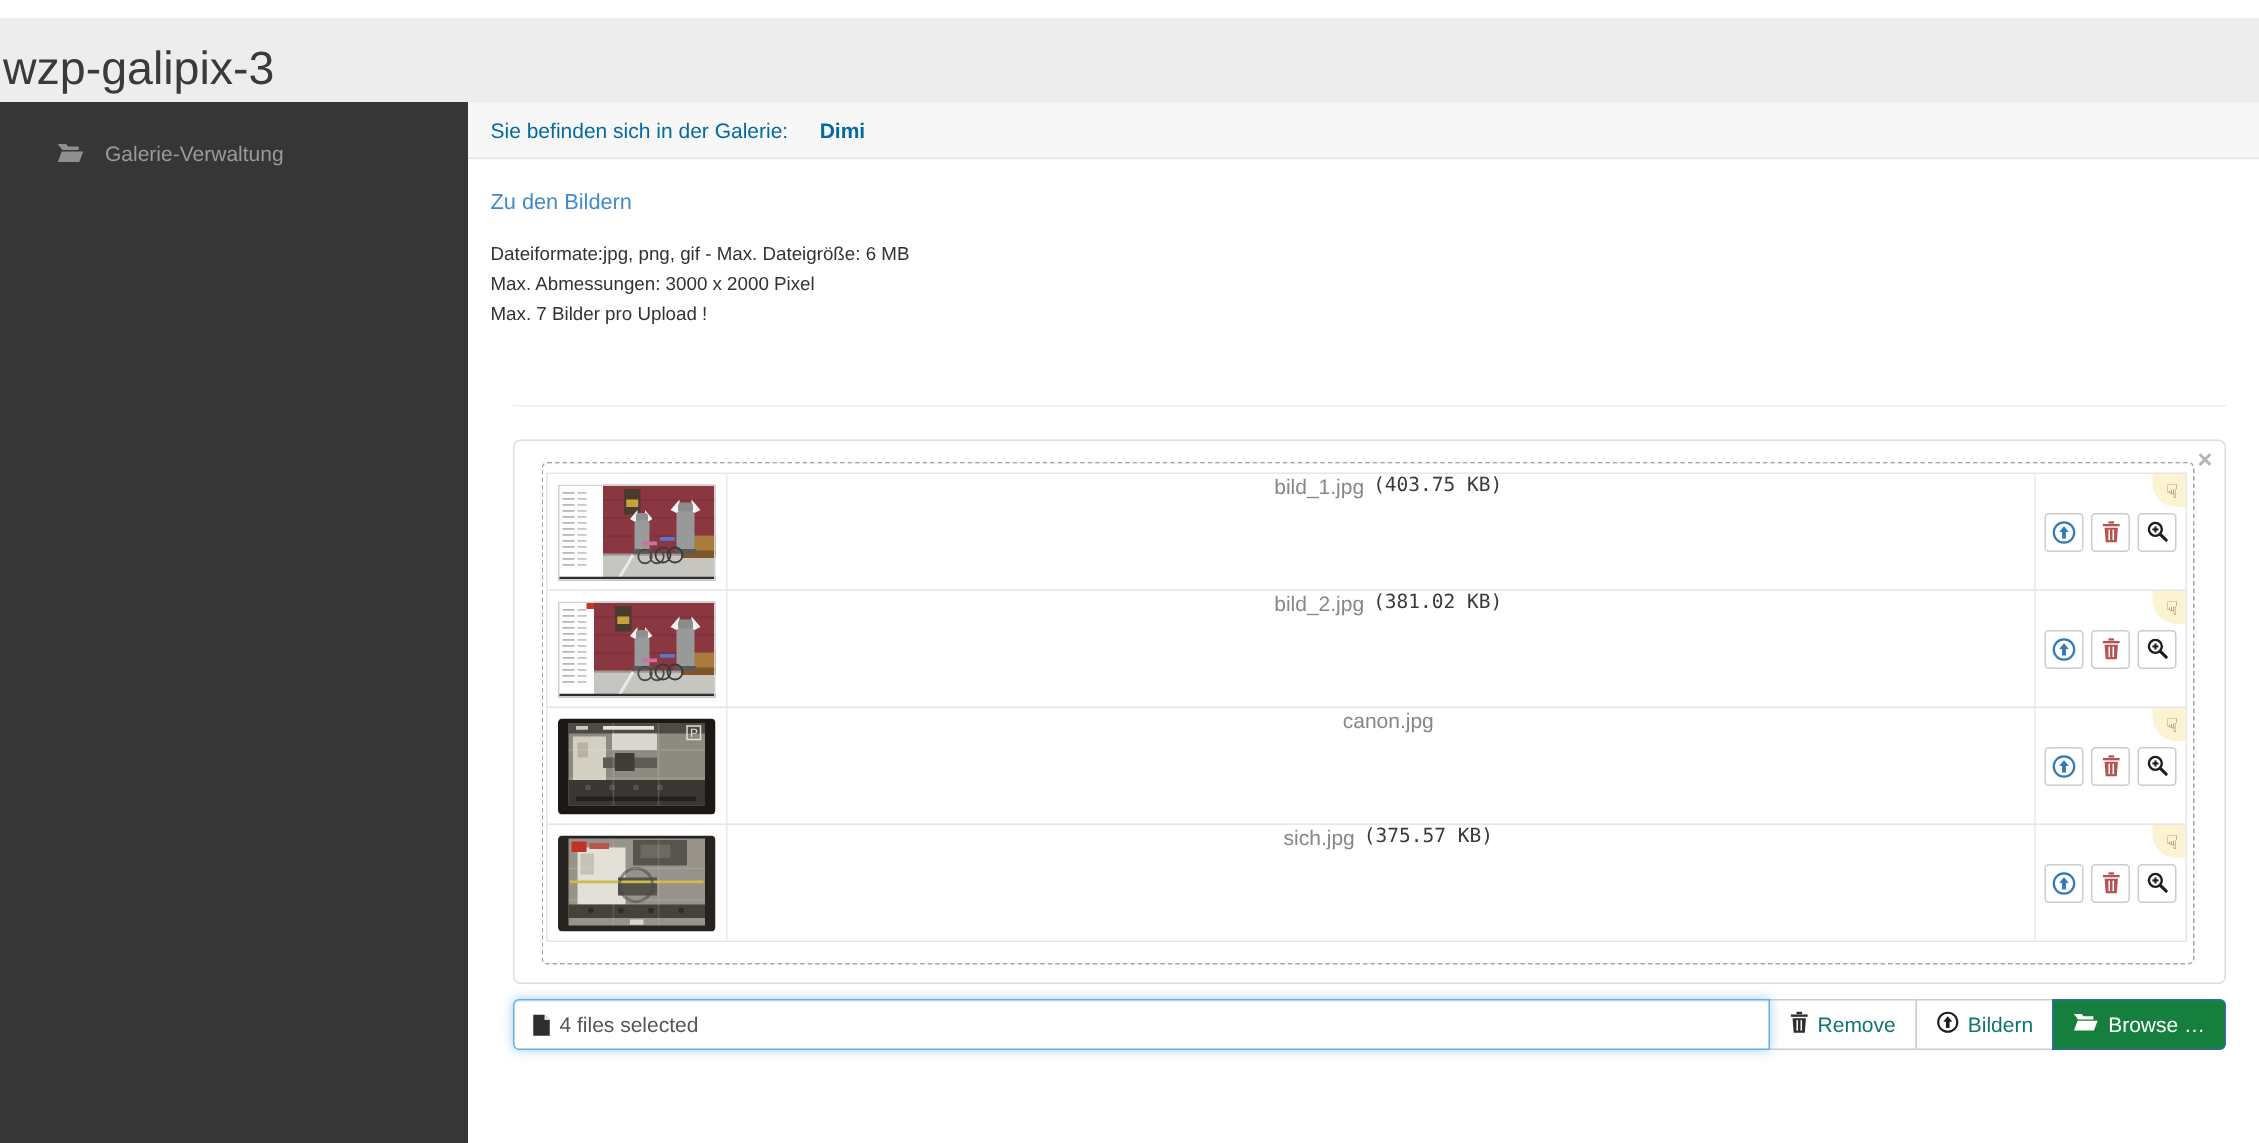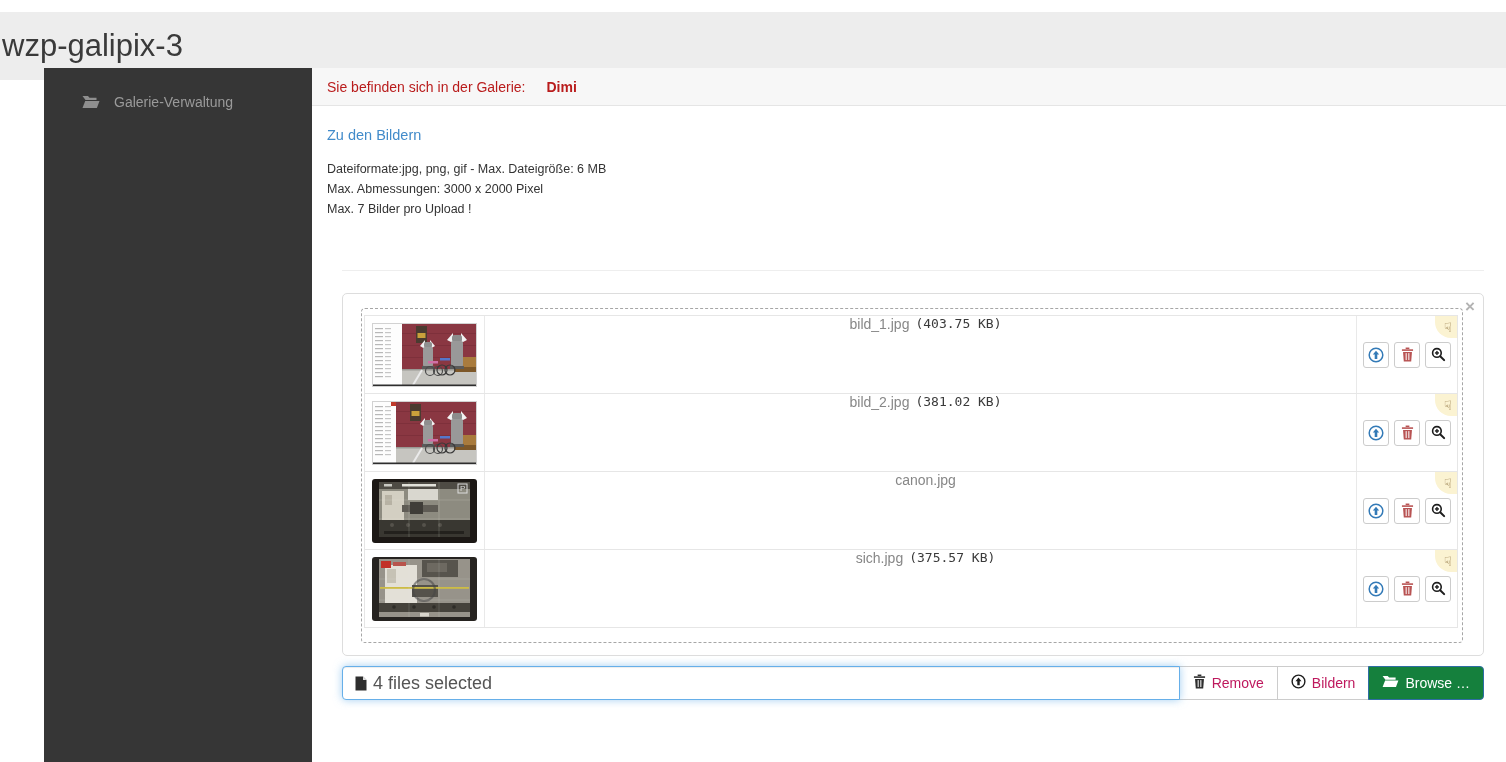--- a/index.html
+++ b/index.html
@@ -5,30 +5,30 @@
   * { margin:0; padding:0; box-sizing:border-box; }
   html,body { width:1506px; height:762px; overflow:hidden; background:#fff;
               font-family:"Liberation Sans", sans-serif; }
 
   
   .app-header { position:absolute; left:0; top:12px; width:1506px; height:68px;
                 background:#ededed; display:flex; align-items:center; padding-left:2px; }
   .app-title  { font-size:31px; font-weight:400; color:#3a3a3a; letter-spacing:0; }
 
   
-  .sidebar { position:absolute; left:0; top:68px; width:312px; height:694px; background:#363636;margin-left:44px; }
+  .sidebar { position:absolute; left:0; top:68px; width:312px; height:694px; background:#363636; }
   .side-item { display:flex; align-items:center; gap:14px; padding:26px 0 0 38px;
                cursor:pointer; }
   .side-icon { color:#8f8f8f; display:inline-flex; }
   .side-label { color:#9a9a9a; font-size:14px; }
 
   
   .main { position:absolute; left:312px; top:68px; width:1194px; height:694px; background:#fff; }
   .crumb-bar { height:38px; background:#f7f7f7; border-bottom:1px solid #e5e5e5;
-               display:flex; align-items:center; padding:0 15px; font-size:14px; color:#b91c1c;text-align:center; }
+               display:flex; align-items:center; padding:0 15px; font-size:14px; color:#0369a1;text-align:center; }
   .crumb-bar b { margin-left:21px; font-weight:700; }
   .to-images { display:inline-block; margin:21px 15px 0; color:#428bca; font-size:14.5px;
                text-decoration:none; cursor:pointer; }
   .info-block { margin:15px 15px 0; font-size:12.5px; color:#333; line-height:20px; }
 
   .widget { margin:51px 22px 0 30px; }
   .widget hr { border:none; border-top:1px solid #eee; margin:0 0 22px; }
 
   
   .preview { position:relative; border:1px solid #ddd; border-radius:5px;
@@ -55,24 +55,24 @@
                  cursor:grab; padding-left:4px; }
   .kv-btn { width:26px; height:26px; border:1px solid #ccc; border-radius:3px; background:#fff;
             display:flex; align-items:center; justify-content:center; cursor:pointer; padding:0; }
   .ic-upload { color:#337ab7; } .ic-trash { color:#b85353; } .ic-zoom { color:#1d1d1d; }
 
   
   .input-group { display:flex; margin-top:10px; height:34px; }
   .caption-box { flex:1; display:flex; align-items:center; gap:6px; padding:0 12px;
                  background:#fff; border:1px solid #66afe9; border-radius:4px 0 0 4px;
                  box-shadow:inset 0 1px 1px rgba(0,0,0,.075), 0 0 8px rgba(102,175,233,.6);
-                 color:#555; font-size:18px; position:relative; z-index:1; }
+                 color:#555; font-size:14px; position:relative; z-index:1; }
   .caption-box .doc-ic { color:#2e2e2e; display:inline-flex; }
   .btn { display:flex; align-items:center; gap:6px; padding:0 13px; font-size:14px;
-         border:1px solid #ccc; background:#fff; color:#be185d; cursor:pointer; margin-left:-1px; }
+         border:1px solid #ccc; background:#fff; color:#0f766e; cursor:pointer; margin-left:-1px; }
   .btn svg { flex:none; }
   .btn-primary { background:#15803d; border-color:#2e6da4; color:#fff;
                  border-radius:0 4px 4px 0; }
 </style>
 </head>
 <body>
 
 <header class="app-header">
   <h1 class="app-title">wzp-galipix-3</h1>
 </header>

